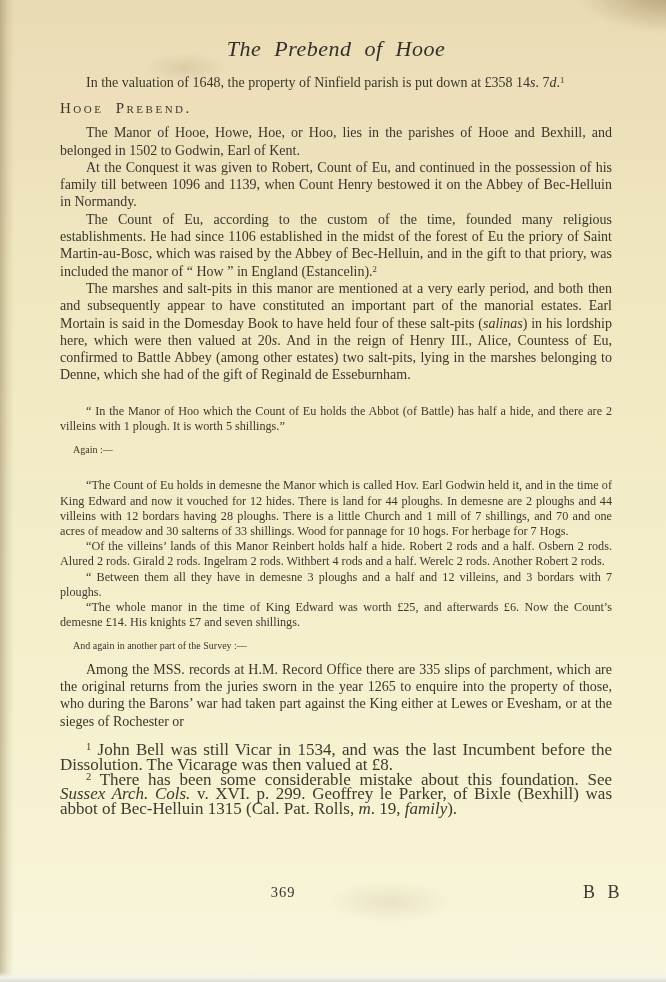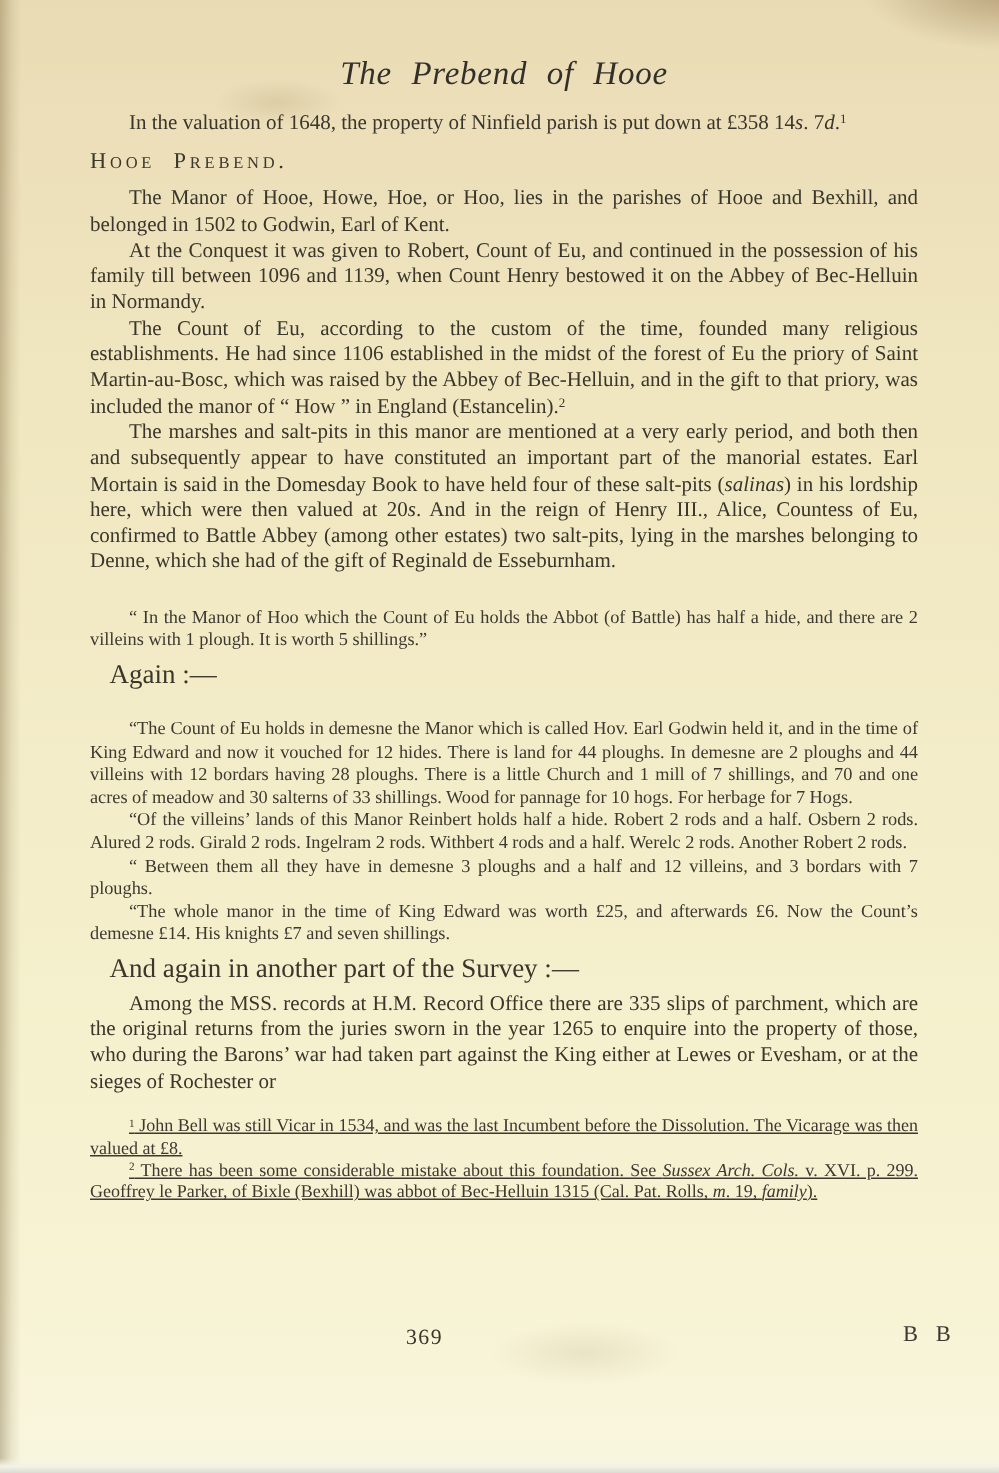--- a/index.html
+++ b/index.html
@@ -36,42 +36,41 @@
     font-style:italic;
   }
   .section_heading{
     text-align:left;font-variant:small-caps;font-size:15px;line-height:18px;
     letter-spacing:2.5px;word-spacing:6px;margin:8px 0 7px 0;color:#3c382c;
   }
   .paragraph{
     font-size:14px;line-height:17.3px;text-align:justify;text-indent:26px;
   }
   .pointer{
-    font-size:18px;line-height:17.3px;text-indent:13px;margin:6px 0;
+    font-size:10px;line-height:17.3px;text-indent:13px;margin:6px 0;
   }
   .quote{
     font-size:12.2px;line-height:15.2px;text-align:justify;text-indent:26px;
     color:#3d3930;
   }
   .paragraph + .quote, .pointer + .quote{margin-top:20px;}
   .quote + .pointer, .quote + .paragraph{margin-top:7px;}
   .footnote{
-    font-size:12px;line-height:14.8px;text-align:justify;text-indent:26px;
+    font-size:17px;line-height:14.8px;text-align:justify;text-indent:26px;
     color:#3d3930;
-    text-decoration:underline;
   }
   .paragraph + .footnote{margin-top:13px;}
   .blk i{font-style:italic;}
   .blk sup{font-size:62%;line-height:0;vertical-align:baseline;position:relative;top:-.45em;}
   .page-number{
     position:absolute;left:0;width:566px;text-align:center;top:884px;
     font-size:14.5px;letter-spacing:1px;color:#3a362b;
   }
   .signature{
-    position:absolute;left:602px;top:882px;font-size:15px;letter-spacing:4px;color:#3d3930;font-family:Liberation Serif, serif;
+    position:absolute;left:583px;top:882px;font-size:18px;letter-spacing:4px;color:#3d3930;font-family:Liberation Serif, serif;
   }
 </style>
 </head>
 <body>
 
 <div class="paper">
   <div class="edge-left"></div>
   <div class="text-column">
       <div class="blk title">The Prebend of Hooe</div>
       <div class="blk paragraph">In the valuation of 1648, the property of Ninfield parish is put down at £358 14<i>s</i>. 7<i>d</i>.<sup>1</sup></div>

